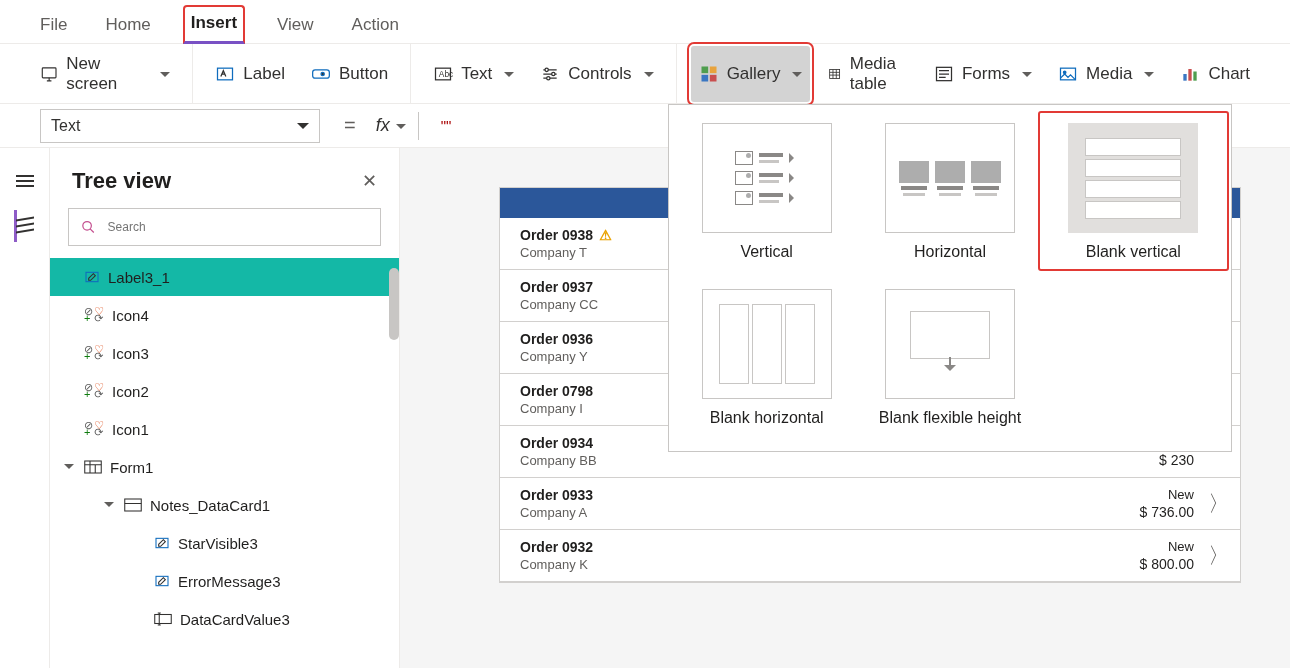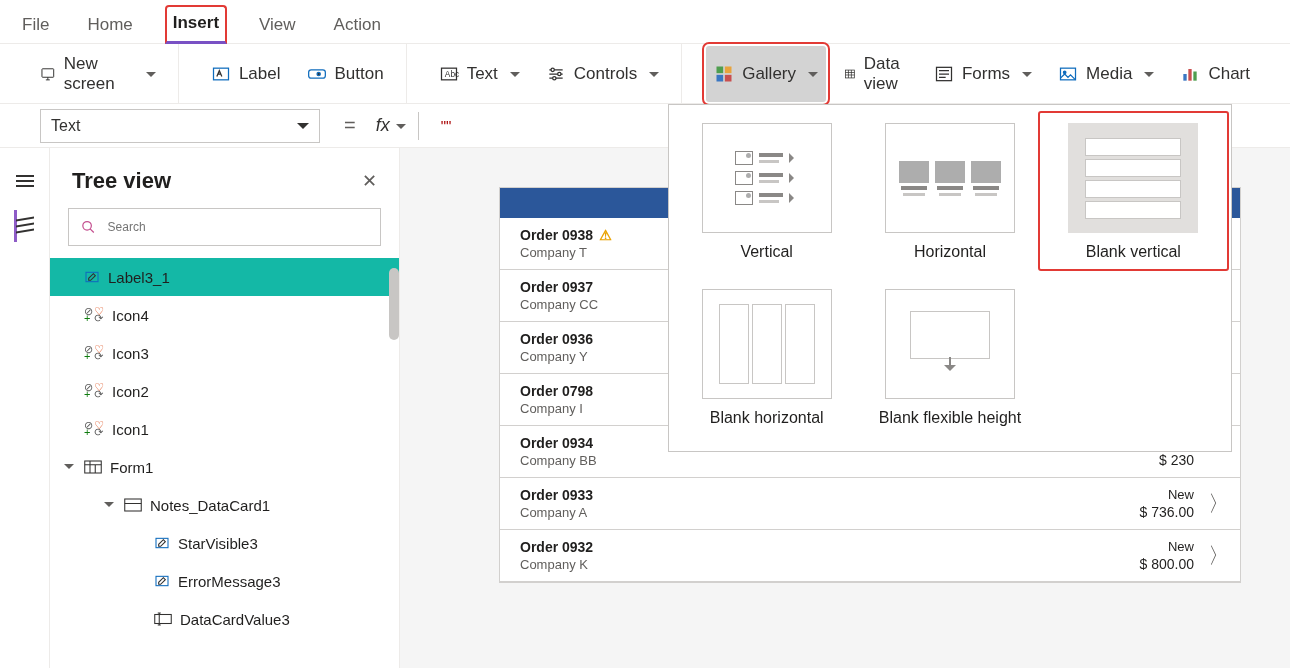--- a/index.html
+++ b/index.html
@@ -1,28 +1,28 @@
 <!DOCTYPE html>
 <html><head>
 <meta charset="utf-8">
 <style>
   * { box-sizing: border-box; font-family: "Segoe UI", Arial, sans-serif; }
   body { margin:0; background:#fff; color:#323130; font-size:14px; }
 
   
-  .menubar { display:flex; gap:26px; padding:0 16px; height:44px; align-items:flex-end;
+  .menubar { display:flex; gap:26px; padding:0 34px; height:44px; align-items:flex-end;
              border-bottom:1px solid #edebe9; }
   .menubar .m-item { padding:6px 6px 8px; cursor:pointer; font-size:17px; color:#605e5c; }
   .menubar .m-item.selected { font-weight:700; color:#201f1e;
        border-bottom:3px solid #7951c4; margin-bottom:-1px; border-left:2px solid #e23a35;
        border-top:2px solid #e23a35; border-right:2px solid #e23a35; border-radius:4px 4px 0 0;}
   
   
   .ribbon { display:flex; align-items:center; height:60px; padding:0 18px;
-            border-bottom:1px solid #edebe9; gap:10px; position:relative; }
+            border-bottom:1px solid #edebe9; position:relative; }
   .rgrp { display:flex; align-items:center; gap:10px; padding:0 14px; height:100%;
           border-right:1px solid #edebe9; }
   .rgrp:last-child { border-right:none;}
   .rbtn { display:flex; align-items:center; gap:8px; padding:6px 8px; color:#323130;
           font-size:17px; cursor:pointer; }
   .rbtn svg { width:20px; height:20px; }
   .rbtn.caret::after { content:""; display:inline-block; margin-left:4px;
       border:5px solid transparent; border-top-color:#605e5c; transform:translateY(3px);}
   .rbtn.highlight { outline:2px solid #e23a35; outline-offset:2px; height:56px;
         border-radius:3px; background:#d3d3d3;text-align:right;}
@@ -203,21 +203,21 @@
           <rect x="3" y="13" width="8" height="8" fill="#3a77c2"></rect>
           <rect x="13" y="13" width="8" height="8" fill="#c94f4f"></rect>
         </svg>
       <span>Gallery</span>
     </div>
     <div class="rbtn">
       <svg viewBox="0 0 24 24" fill="none" stroke="#323130" stroke-width="1.5">
           <rect x="3" y="4" width="18" height="16"></rect>
           <path d="M3 9h18M3 14h18M9 4v16M15 4v16"></path>
         </svg>
-      <span>Data view</span>
+      <span>Media table</span>
     </div>
     <div class="rbtn caret">
       <svg viewBox="0 0 24 24" fill="none" stroke="#323130" stroke-width="1.5">
           <rect x="3" y="4" width="18" height="16"></rect>
           <path d="M6 8h12M6 12h12M6 16h8"></path>
         </svg>
       <span>Forms</span>
     </div>
     <div class="rbtn caret">
       <svg viewBox="0 0 24 24" fill="none" stroke="#0f6cbd" stroke-width="1.5">

